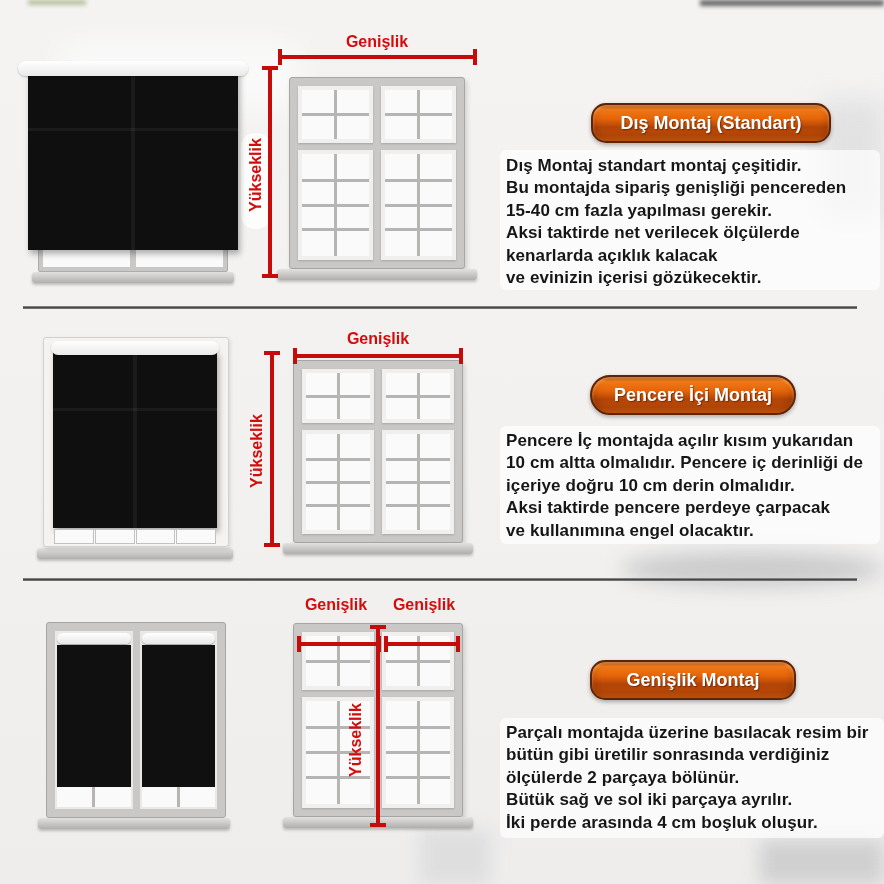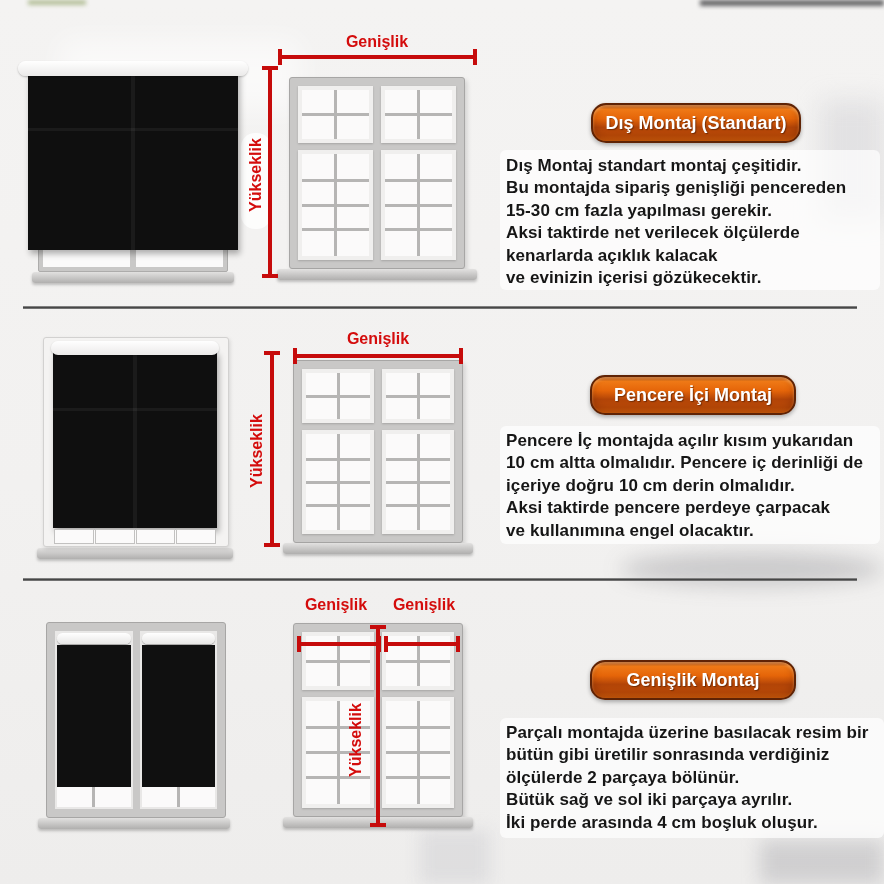--- a/index.html
+++ b/index.html
@@ -131,27 +131,27 @@
       </div>
     </div>
     <div class="sill" style="left:277px;top:269px;width:200px;"></div>
 
     <div class="hline" style="left:278px;top:55px;width:199px;"></div>
     <div class="mlabel" style="left:329px;top:33px;width:96px;">Genişlik</div>
     <div class="smudge" style="left:241px;top:133px;width:30px;height:96px;background:rgba(255,255,255,.8);border-radius:14px;"></div>
     <div class="vline" style="left:268px;top:66px;height:212px;"></div>
     <div class="mlabel-v" style="left:208px;top:165px;">Yükseklik</div>
 
-    <div class="badge" style="left:591px;top:103px;width:210px;">
+    <div class="badge" style="left:591px;top:103px;width:240px;">
       <span>Dış Montaj (Standart)</span>
     </div>
     <div class="descbg" style="left:500px;top:150px;width:380px;height:140px;"></div>
     <div class="desc" style="left:506px;top:155px;width:376px;">Dış Montaj standart montaj çeşitidir.
 Bu montajda sipariş genişliği pencereden
-15-30 cm fazla yapılması gerekir.
+15-40 cm fazla yapılması gerekir.
 Aksi taktirde net verilecek ölçülerde
 kenarlarda açıklık kalacak
 ve evinizin içerisi gözükecektir.</div>
   </div>
 
   <div>
 
     <div class="pframe" style="left:43px;top:337px;width:184px;height:208px;"></div>
     <div class="roller" style="left:51px;top:341px;width:168px;height:14px;"></div>
     <div class="blind" style="left:53px;top:351px;width:164px;height:177px;"></div>
@@ -184,21 +184,21 @@
         </div>
       </div>
     </div>
     <div class="sill" style="left:283px;top:543px;width:190px;"></div>
 
     <div class="hline" style="left:293px;top:354px;width:170px;"></div>
     <div class="mlabel" style="left:330px;top:330px;width:96px;">Genişlik</div>
     <div class="vline" style="left:270px;top:351px;height:196px;"></div>
     <div class="mlabel-v" style="left:209px;top:441px;">Yükseklik</div>
 
-    <div class="badge" style="left:590px;top:375px;width:206px;">
+    <div class="badge" style="left:590px;top:375px;width:206px;border-radius:20px;">
       <span>Pencere İçi Montaj</span>
     </div>
     <div class="descbg" style="left:500px;top:426px;width:380px;height:118px;"></div>
     <div class="desc" style="left:506px;top:430px;width:378px;">Pencere İç montajda açılır kısım yukarıdan
 10 cm altta olmalıdır. Pencere iç derinliği de
 içeriye doğru 10 cm derin olmalıdır.
 Aksi taktirde pencere perdeye çarpacak
 ve kullanımına engel olacaktır.</div>
   </div>
 

